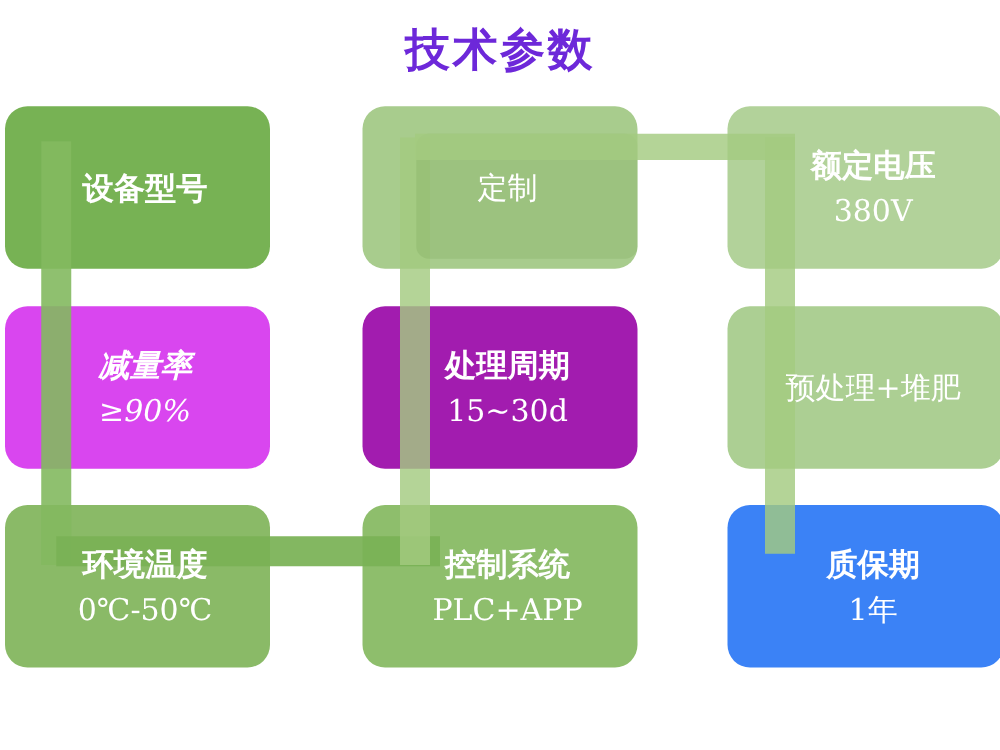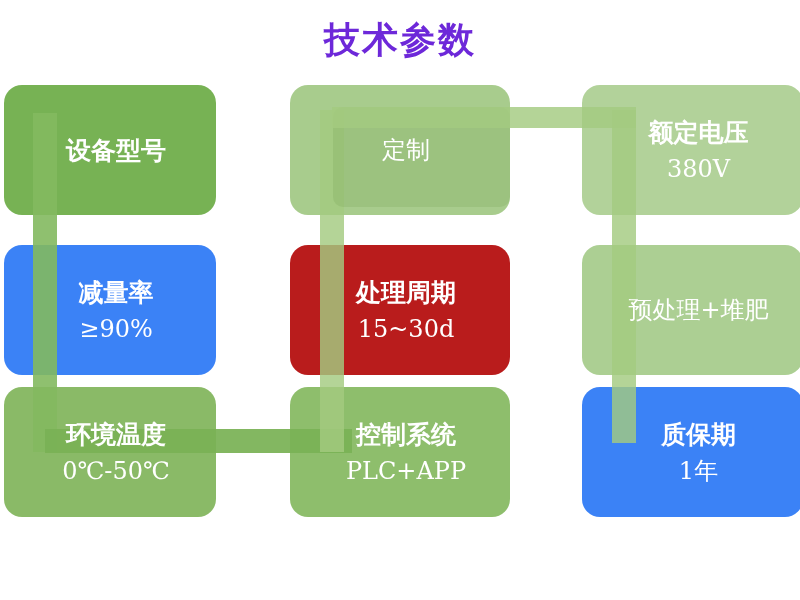--- a/index.html
+++ b/index.html
@@ -40,21 +40,21 @@
   }
   .card .t { font-size: 25px; font-weight: bold; line-height: 1; white-space: nowrap; }
   .card .v { font-size: 24px; font-weight: normal; line-height: 1; white-space: nowrap; }
 
   
   .c1 { left: 4px;   width: 212px; }
   .c2 { left: 290px; width: 220px; }
   .c3 { left: 582px; width: 221px; }
   .r1 { top: 85px; }
   .r2 { top: 245px; }
-  .r3 { top: 387px; }
+  .r3 { top: 404px; }
 
   
   .seg { position: absolute; z-index: 2; pointer-events: none; }
   .seg-v1 { left: 33px;  top: 113px; width: 24px;  height: 339px; }
   .seg-hb { left: 45px;  top: 429px; width: 307px; height: 24px; }
   .seg-v2 { left: 320px; top: 110px; width: 24px;  height: 342px; }
   .seg-ht { left: 332px; top: 107px; width: 304px; height: 21px; }
   .seg-el { left: 333px; top: 107px; width: 177px; height: 100px; border-radius: 10px; }
   .seg-v3 { left: 612px; top: 110px; width: 24px;  height: 333px; }
 </style>
@@ -75,27 +75,27 @@
       <div class="v">定制</div>
     </div>
   </div>
   <div class="card c3 r1" style="background-color: rgb(178, 210, 154);">
     <div class="txt">
       <div class="t">额定电压</div>
       <div class="v">380V</div>
     </div>
   </div>
 
-  <div class="card c1 r2" style="background-color: #3b82f6;">
+  <div class="card c1 r2" style="background-color: #d946ef; font-style: italic;">
     <div class="txt">
       <div class="t">减量率</div>
       <div class="v">≥90%</div>
     </div>
   </div>
-  <div class="card c2 r2" style="background-color: #b91c1c;">
+  <div class="card c2 r2" style="background-color: #a21caf;">
     <div class="txt">
       <div class="t">处理周期</div>
       <div class="v">15~30d</div>
     </div>
   </div>
   <div class="card c3 r2" style="background-color: rgb(172, 207, 147);">
     <div class="txt">
       <div class="v">预处理+堆肥</div>
     </div>
   </div>

